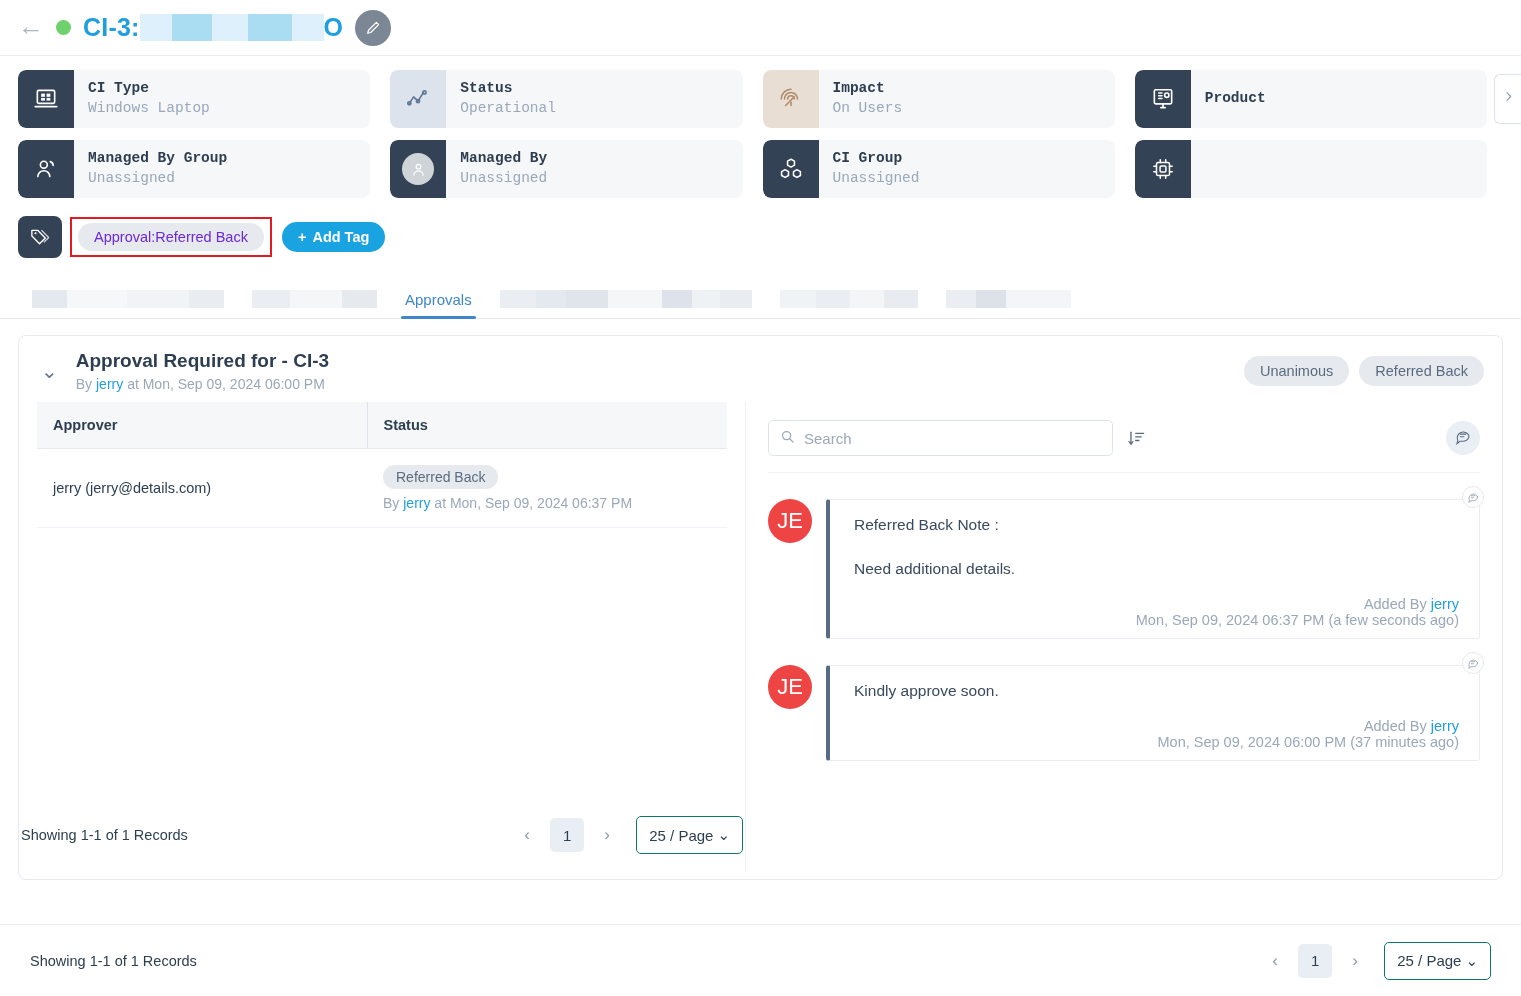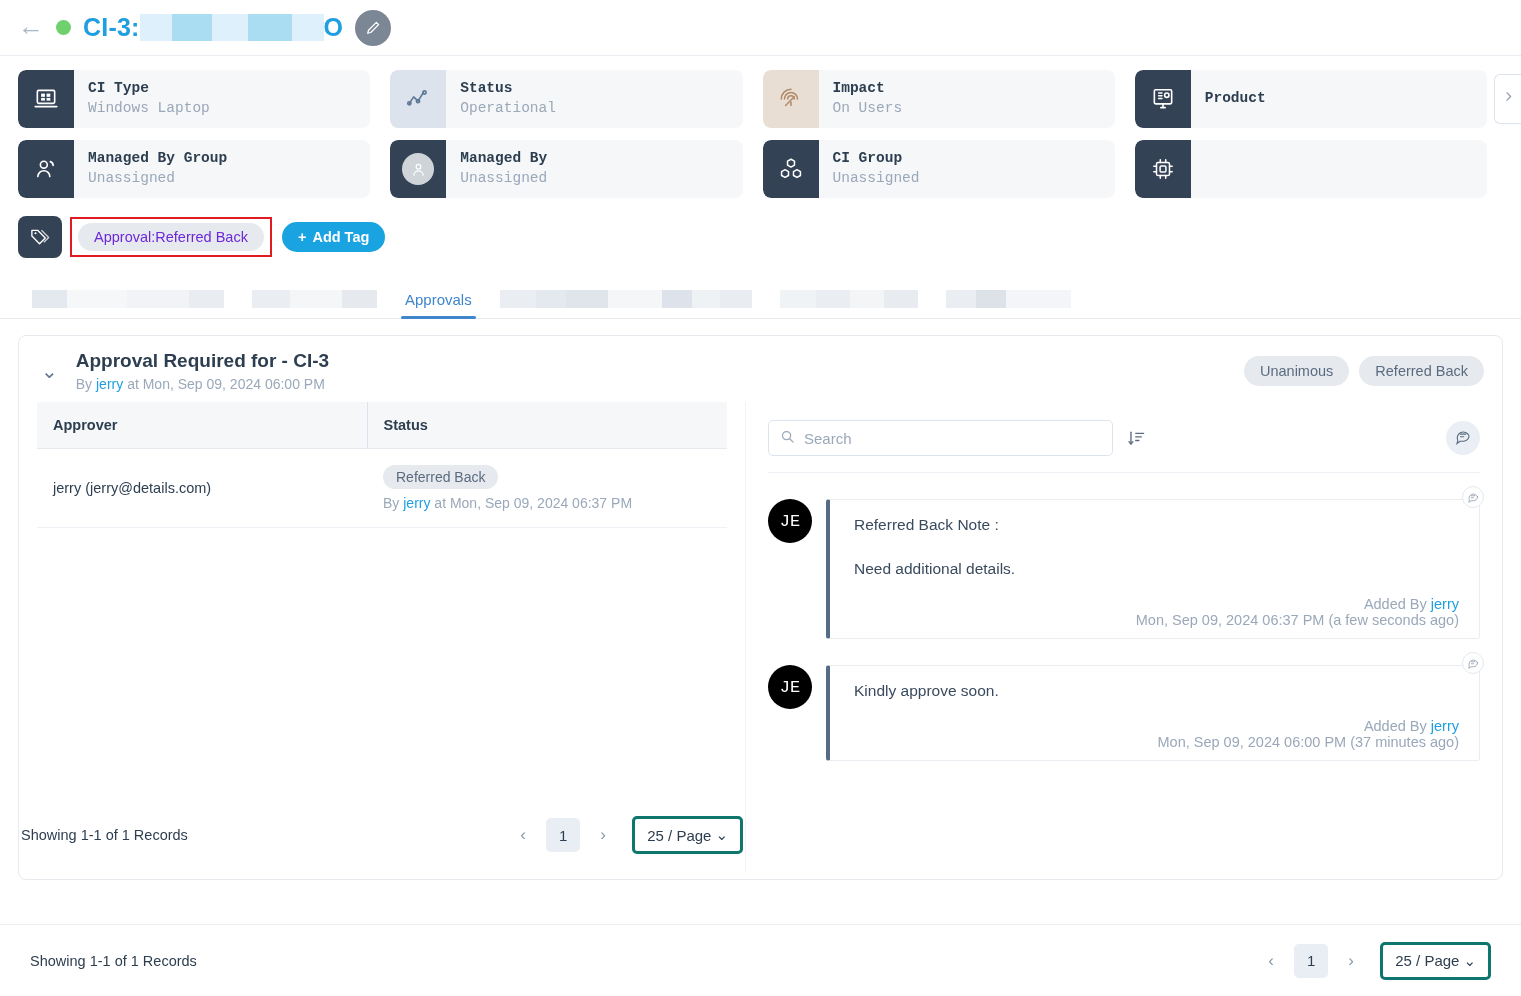--- a/index.html
+++ b/index.html
@@ -171,21 +171,21 @@
   .pager-arrow {
     width: 26px; height: 26px; display: flex; align-items: center; justify-content: center;
     color: #8b99ab; cursor: pointer; font-size: 17px;
   }
   .pager-num {
     min-width: 34px; height: 34px; background: #e9eef5; border-radius: 5px;
     display: flex; align-items: center; justify-content: center;
     font-size: 15px; color: #2d3e50; cursor: pointer;
   }
   .page-size {
-    border: 3px solid #0f766e; border-radius: 5px; height: 38px; padding: 0 12px;
+    border: 1px solid #0f766e; border-radius: 5px; height: 38px; padding: 0 12px;
     display: flex; align-items: center; gap: 4px; font-size: 15px; color: #2d3e50;
     background: #fff; cursor: pointer; margin-left: 6px;
   }
 
   
   .search-row { display: flex; align-items: center; gap: 14px; padding-bottom: 16px; border-bottom: 1px solid #eef1f5; }
   .search-box {
     flex: 1; max-width: 345px; height: 36px; border: 1px solid #dde3ec; border-radius: 5px;
     display: flex; align-items: center; padding: 0 11px; gap: 9px; background: #fff;
   }
@@ -198,23 +198,23 @@
   .sort-icon { cursor: pointer; display: flex; align-items: center; }
   .sort-icon svg { width: 19px; height: 19px; }
   .comment-round-btn {
     margin-left: auto; width: 34px; height: 34px; border-radius: 50%;
     background: #eaeff5; display: flex; align-items: center; justify-content: center; cursor: pointer;
   }
   .comment-round-btn svg { width: 18px; height: 18px; }
 
   .note-item { display: flex; gap: 14px; margin-top: 26px; position: relative; }
   .avatar-circle {
-    width: 44px; height: 44px; border-radius: 50%; background: #000000;
-    color: #fff; font-size: 17px; font-weight: 400;
-    display: flex; align-items: center; justify-content: center; flex: none; font-family: Liberation Mono, monospace;
+    width: 44px; height: 44px; border-radius: 50%; background: #ef4444;
+    color: #fff; font-size: 22px; font-weight: 400;
+    display: flex; align-items: center; justify-content: center; flex: none;
   }
   .note-card {
     flex: 1; border: 1px solid #e9edf2; border-left: 4px solid #566b84;
     border-radius: 3px; padding: 16px 20px 10px 24px; background: #fff; position: relative; min-width: 0;
   }
   .note-line { font-size: 15.5px; color: #3a4a5e; margin-bottom: 26px; }
   .note-line.last { margin-bottom: 18px; }
   .note-footer { display: flex; justify-content: space-between; align-items: flex-end; font-size: 14.5px; color: #9aa8ba; flex-direction: column; }
   .note-footer .u { color: #1f9fe0; }
   .note-badge {

